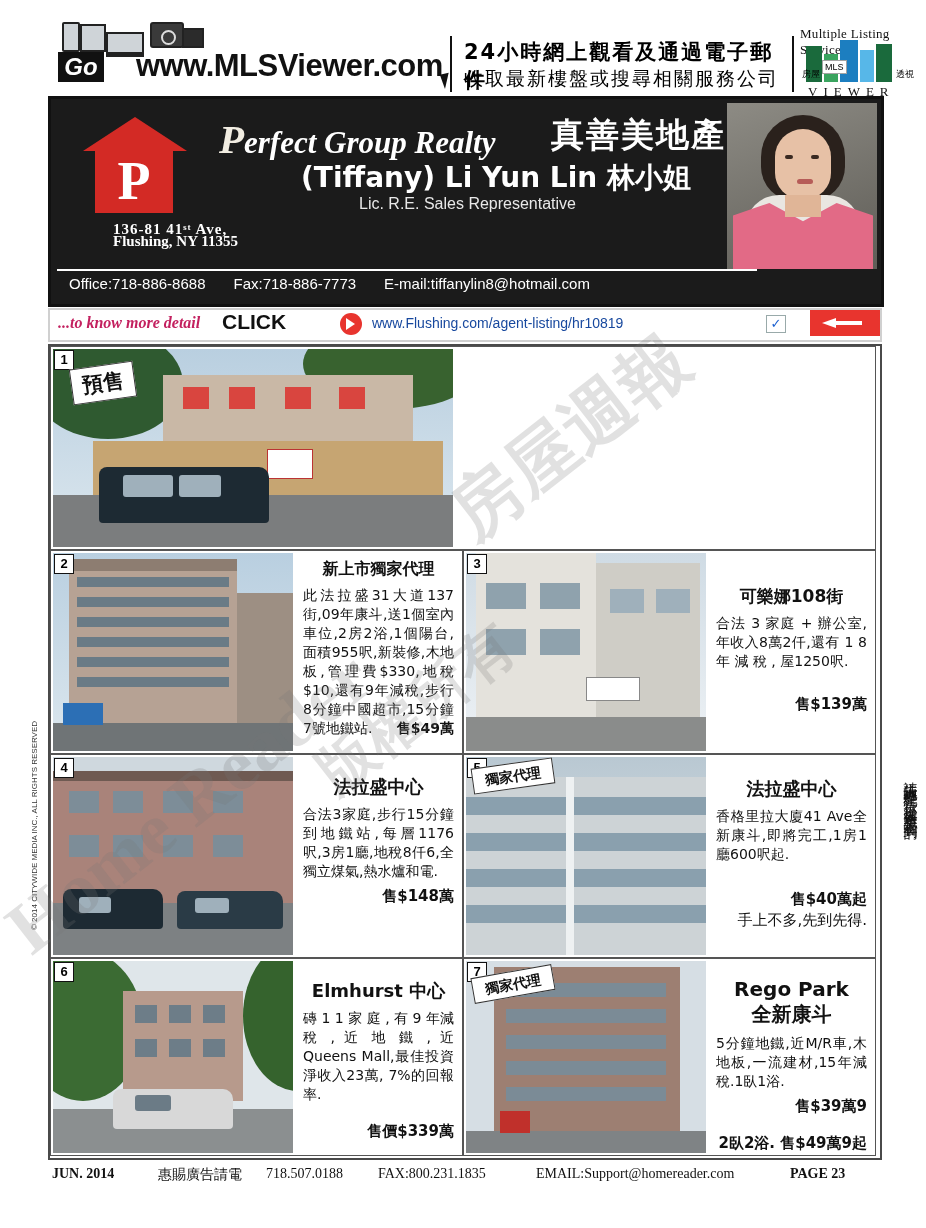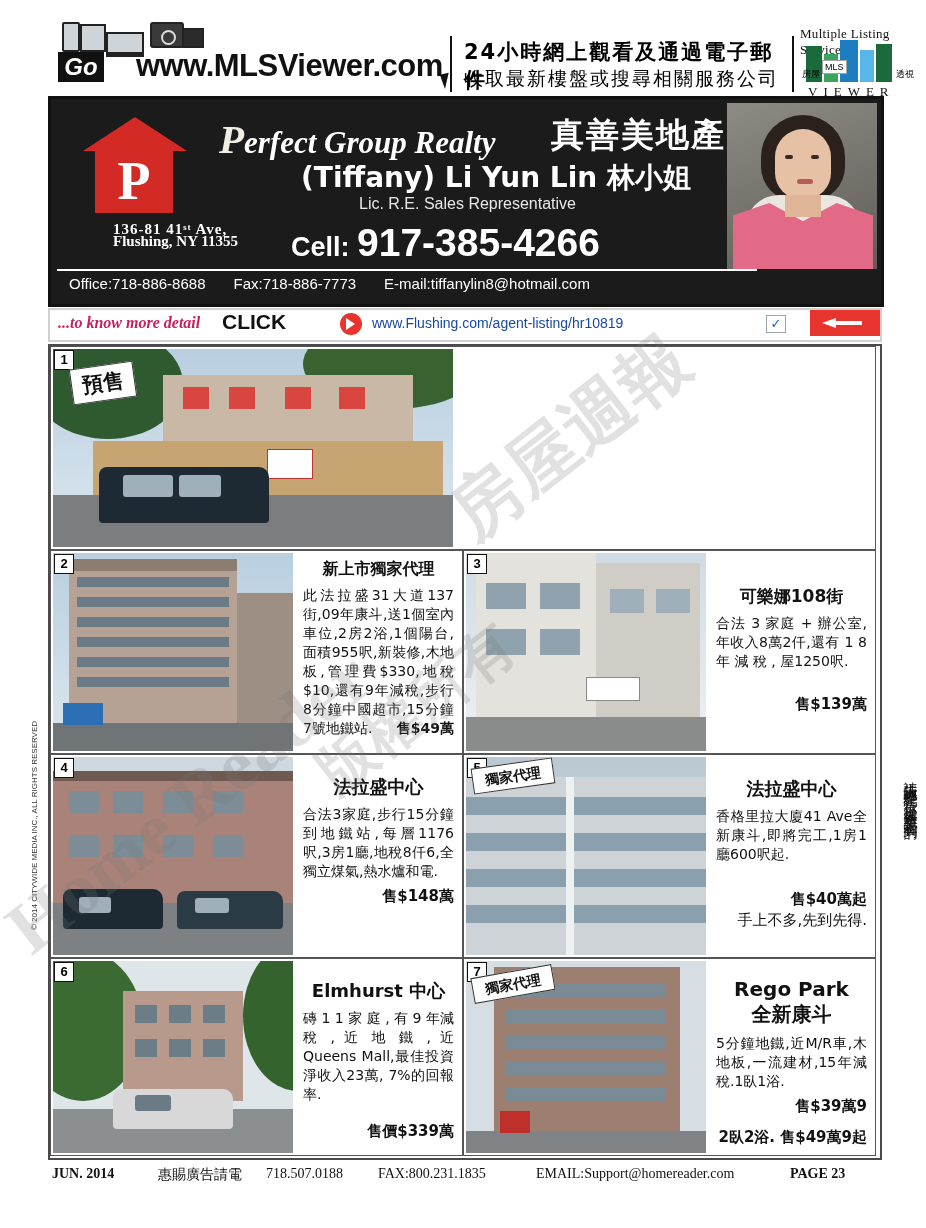--- a/index.html
+++ b/index.html
@@ -159,24 +159,20 @@
       <div class="pblock">P</div>
     </div>
     <div class="brand">
       <span class="big">P</span><span>erfect Group Realty</span>
     </div>
     <div class="brandcn">真善美地產</div>
     <div class="agent">(Tiffany) Li Yun Lin 林小姐</div>
     <div class="lic">Lic. R.E. Sales Representative</div>
     <div class="addr">136-81 41ˢᵗ Ave,</div>
     <div class="addr2">Flushing, NY 11355</div>
-    <div class="cell">
-      <span>Cell:</span>
-      <b>917-385-4266</b>
-    </div>
     <div class="photo">
       <div class="ph-bg"></div>
         <div class="ph-hair"></div>
         <div class="ph-face"></div>
       <div class="ph-eye l"></div>
         <div class="ph-eye r"></div>
         <div class="ph-mouth"></div>
       <div class="ph-body"></div>
         <div class="ph-jacket"></div>
         <div class="ph-neck"></div>
@@ -349,21 +345,21 @@
         <div class="win" style="left:40px;top:126px;width:160px;height:14px;background:#7b8b96;"></div>
         <div class="road" style="height:22px;background:#7f8385;"></div>
         <div class="win" style="left:34px;top:150px;width:30px;height:22px;background:#c0302b;"></div>
         <div class="tag" style="left:6px;top:10px;width:80px;height:24px;font-size:14px;line-height:24px;transform:rotate(-10deg);">獨家代理</div>
       </div>
       <div class="info" style="left:244px;top:2px;width:167px;height:192px;">
         <div class="ititle" style="font-size:20px;margin-top:10px;margin-bottom:0;">Rego Park</div>
         <div class="ititle" style="font-size:20px;">全新康斗</div>
         <div class="ibody">5分鐘地鐵,近M/R車,木地板,一流建材,15年減稅.1臥1浴.</div>
         <div class="iprice" style="">售$39萬9</div>
-        <div class="iprice" style="margin-top:12px;">2臥2浴.  售$49萬9起</div>
+        <div class="iprice" style="margin-top:18px;">2臥2浴.  售$49萬9起</div>
       </div>
     </div>
 
   </div>
 
   <div class="sidetext">請告訴地產經紀:你是從《家居雜誌》上看到的!</div>
   <div class="leftrot">© 2014 CITYWIDE MEDIA INC., ALL RIGHTS RESERVED</div>
 
   <div class="wm">
     <span class="w1">Home Reader</span>

